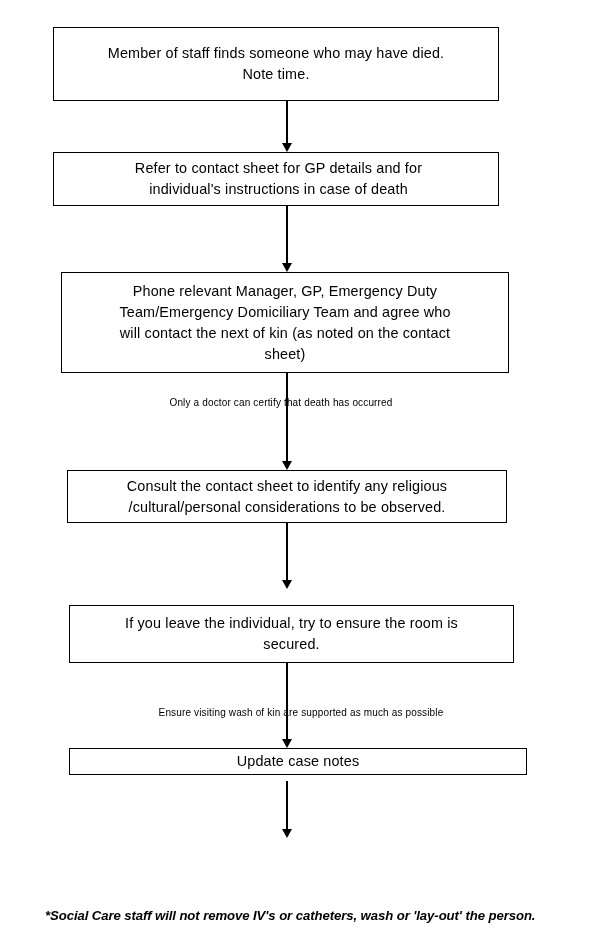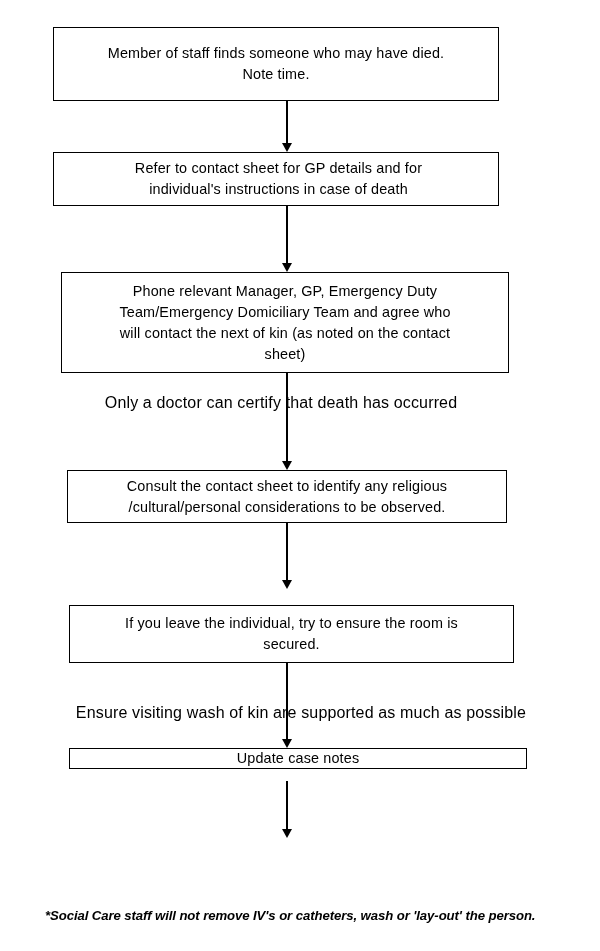--- a/index.html
+++ b/index.html
@@ -43,21 +43,21 @@
   .node .node-text {
     display: block;
     width: 100%;
     white-space: pre-line;
   }
 
   .free-text {
     position: absolute;
     box-sizing: border-box;
     text-align: center;
-    font-size: 16px;
+    font-size: 10px;
     line-height: 21px;
     letter-spacing: 0.15px;
     z-index: 4;
     background: transparent;
   }
 
   .footnote {
     position: absolute;
     box-sizing: border-box;
     font-size: 13.2px;
@@ -148,21 +148,21 @@
 
   <div class="connector" style="left:285px; top:647px; width:2px; height:101px;">
     <div class="stem" style="height:92px;"></div>
     <div class="head" style="top:92px;"></div>
   </div>
 
   <div class="free-text" style="left:22px; top:702px; width:556px;">
     <span>Ensure visiting wash of kin are supported as much as possible</span>
   </div>
 
-  <div class="node" style="left:68px; top:748px; width:458px; height:21px;">
+  <div class="node" style="left:68px; top:748px; width:458px; height:27px;">
     <span class="node-text">Update case notes</span>
   </div>
 
   <div class="connector" style="left:285px; top:781px; width:2px; height:57px;">
     <div class="stem" style="height:48px;"></div>
     <div class="head" style="top:48px;"></div>
   </div>
 
 
   <div class="footnote" style="left:44px; top:906px; width:545px;">

